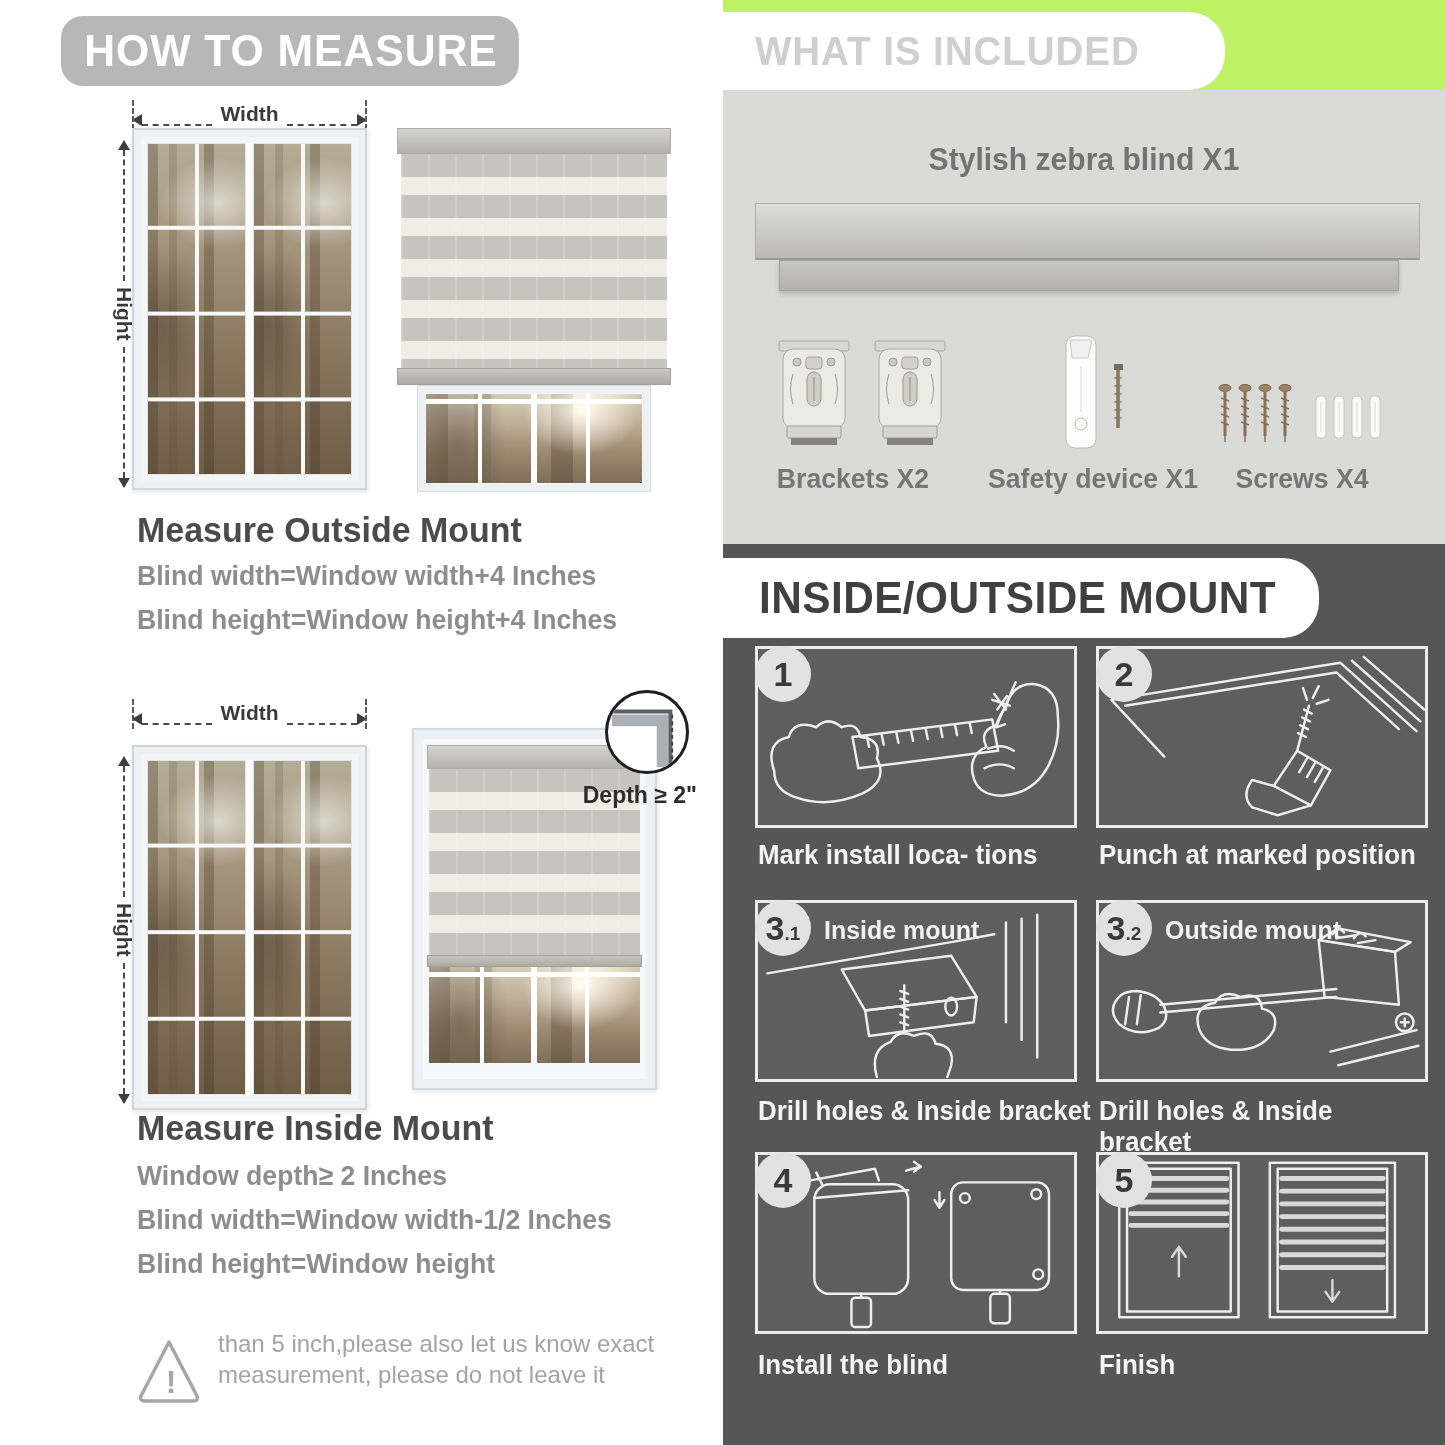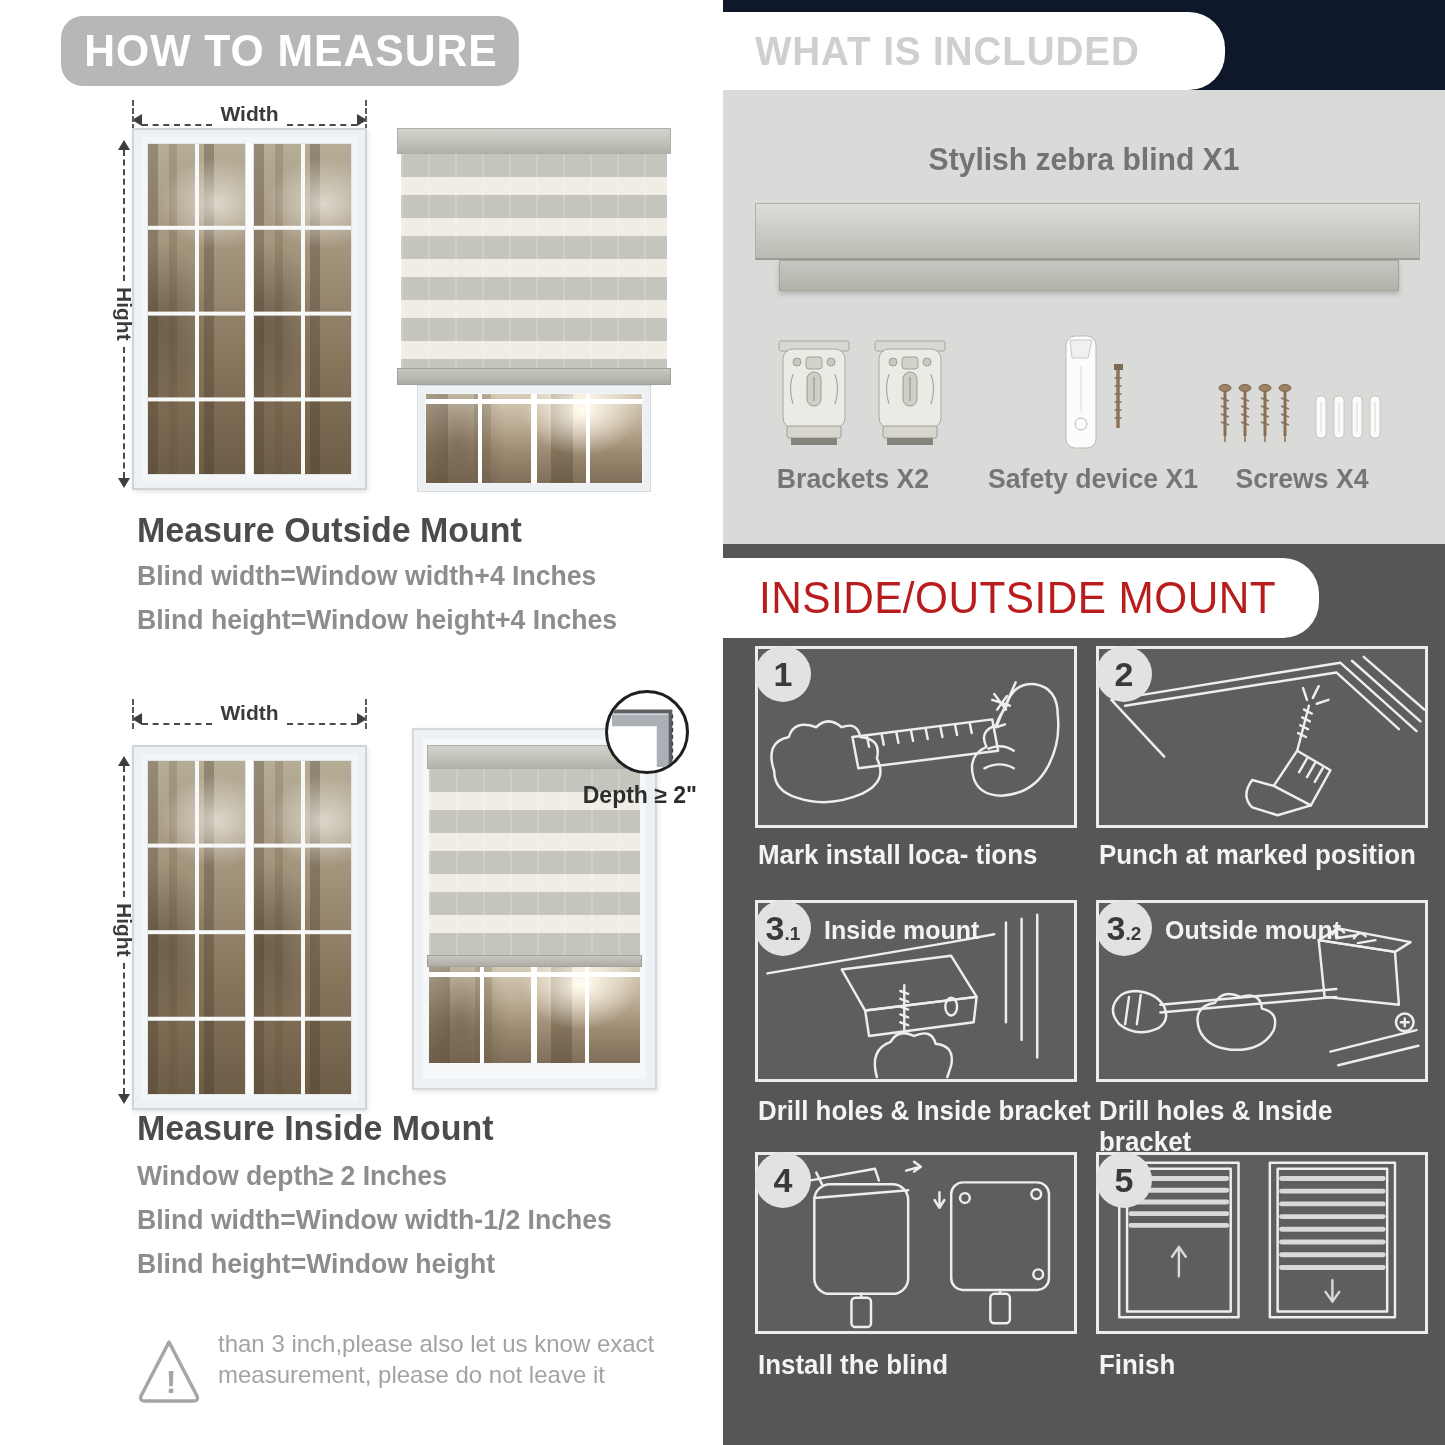--- a/index.html
+++ b/index.html
@@ -62,26 +62,26 @@
   .callout{position:absolute;left:568px;top:690px;width:84px;height:84px;border-radius:50%;
            background:#fff;border:3px solid #1f1f1f;box-sizing:border-box;overflow:hidden;}
   .depthlbl{position:absolute;left:540px;top:782px;width:120px;text-align:right;
             color:#2d2d2d;font-weight:700;font-size:23px;}
 
   .warntext{position:absolute;left:181px;top:1328px;width:450px;color:#a3a3a3;
             font-size:24px;line-height:31px;font-weight:400;}
 
   
   .rcol{position:absolute;left:723px;top:0;width:722px;height:1445px;background:#565656;}
-  .inc{position:absolute;left:0;top:0;width:722px;height:680px;background:#0f172a;}
+  .inc{position:absolute;left:0;top:0;width:722px;height:680px;background:#bef264;}
   .incpanel{position:absolute;left:0;top:90px;width:722px;height:454px;background:#dadad9;}
   .rbanner{position:absolute;background:#fff;border-radius:0 36px 36px 0;box-sizing:border-box;}
   .rbanner.top{left:0;top:12px;width:502px;height:78px;color:#cfcfcf;font-weight:700;font-size:41px;
                line-height:78px;padding-left:32px;letter-spacing:1px;}
-  .rbanner.dk{left:0;top:14px;width:596px;height:80px;color:#b91c1c;font-weight:400;font-size:45px;
+  .rbanner.dk{left:0;top:14px;width:596px;height:80px;color:#404040;font-weight:700;font-size:45px;
               line-height:80px;padding-left:36px;letter-spacing:.5px;}
   .rbanner .sq{transform:scaleX(.94);transform-origin:left;display:inline-block;}
   .prodlbl{position:absolute;left:0;top:142px;width:722px;text-align:center;color:#737373;
            font-weight:700;font-size:31px;transform:scaleX(.97);}
   .hr1{position:absolute;left:32px;top:203px;width:665px;height:57px;
        background:linear-gradient(180deg,#deded9 0%,#cdcdc7 45%,#bbbbb4 100%);
        border:1px solid #aeaea6;border-bottom:2px solid #9b9b93;box-sizing:border-box;}
   .hr2{position:absolute;left:56px;top:260px;width:620px;height:31px;
        background:linear-gradient(180deg,#c7c7c1,#b2b2ab);border:1px solid #a4a49c;
        box-sizing:border-box;box-shadow:0 3px 5px rgba(0,0,0,.18);}
@@ -203,21 +203,21 @@
     <div class="mtitle" style="top:1108px;">Measure Inside Mount</div>
     <div class="mspec" style="top:1160px;">Window depth≥ 2 Inches</div>
     <div class="mspec" style="top:1204px;">Blind width=Window width-1/2 Inches</div>
     <div class="mspec" style="top:1248px;">Blind height=Window height</div>
 
     <svg class="abs" style="left:98px;top:1334px;" width="68" height="74" viewBox="0 0 68 74">
       <path d="M34 8 L62 62 Q64 67 58 67 L10 67 Q4 67 6 62 Z" fill="none" stroke="#a6a6a6" stroke-width="3.5" stroke-linejoin="round"></path>
     </svg>
     <div class="abs" style="left:124px;top:1364px;width:20px;text-align:center;color:#a6a6a6;font-weight:700;font-size:32px;">!</div>
     <div class="warntext">
-      <div>than 3 inch,please also let us know exact</div>
+      <div>than 5 inch,please also let us know exact</div>
       <div>measurement, please do not leave it</div>
     </div>
   </div>
 
   <div class="rcol">
 
     <div class="inc">
       <div class="incpanel"></div>
       <div class="rbanner top">
         <span class="sq">WHAT IS INCLUDED</span>

